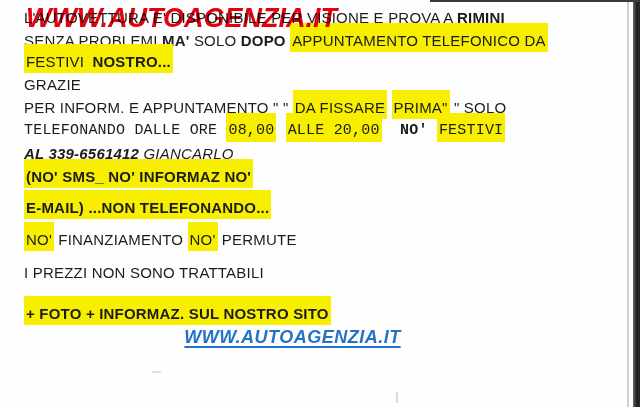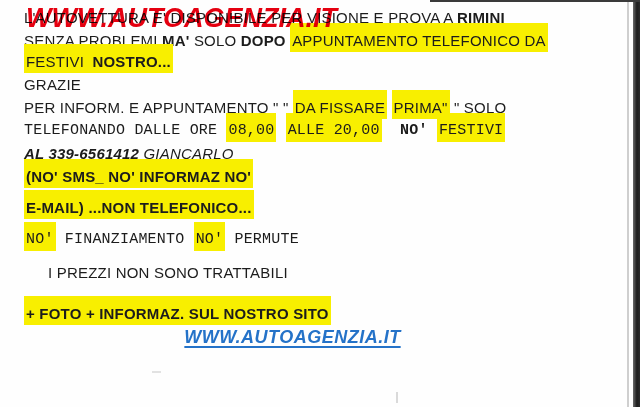--- a/index.html
+++ b/index.html
@@ -27,22 +27,22 @@
 
   .line-1  { top: 6px; }
   .line-2  { top: 29px; }
   .line-3  { top: 50px; }
   .line-4  { top: 73px; }
   .line-5  { top: 96px; }
   .line-6  { top: 119px; font-family: Liberation Mono, monospace; }
   .line-7  { top: 142px; font-style: italic; }
   .line-8  { top: 165px; }
   .line-9  { top: 196px; }
-  .line-10 { top: 228px; font-family: Liberation Mono, monospace; }
-  .line-11 { top: 261px; margin-left: 24px; }
+  .line-10 { top: 228px; }
+  .line-11 { top: 261px; }
   .line-12 { top: 294px; margin-top: 8px; }
 
   
   .watermark {
     position: absolute;
     left: 26px; top: 3px;
     font-size: 27px;
     font-weight: bold;
     font-style: italic;
     color: #e60010;
@@ -106,21 +106,21 @@
 
   <div id="lines-container">
       <div class="line line-1"><span>L'AUTOVETTURA E' DISPONIBILE PER VISIONE E PROVA A </span><span class="b">RIMINI</span></div>
       <div class="line line-2"><span>SENZA PROBLEMI </span><span class="b">MA'</span><span> SOLO </span><span class="b">DOPO</span><span> </span><span class="hl">APPUNTAMENTO TELEFONICO DA</span></div>
       <div class="line line-3"><span class="hl">FESTIVI </span><span class="b hl">NOSTRO...</span></div>
       <div class="line line-4"><span>GRAZIE</span></div>
       <div class="line line-5"><span>PER INFORM. E APPUNTAMENTO " " </span><span class="hl">DA FISSARE</span><span> </span><span class="hl">PRIMA"</span><span> " SOLO</span></div>
       <div class="line line-6"><span>TELEFONANDO DALLE ORE </span><span class="hl">08,00</span><span> </span><span class="hl">ALLE 20,00</span><span>  </span><span class="b">NO'</span><span> </span><span class="hl">FESTIVI</span></div>
       <div class="line line-7"><span class="b">AL 339-6561412</span><span> GIANCARLO</span></div>
       <div class="line line-8"><span class="b hl">(NO' SMS_ NO' INFORMAZ NO'</span></div>
-      <div class="line line-9"><span class="b hl">E-MAIL) ...NON TELEFONICO...</span></div>
+      <div class="line line-9"><span class="b hl">E-MAIL) ...NON TELEFONANDO...</span></div>
       <div class="line line-10"><span class="hl">NO'</span><span> FINANZIAMENTO </span><span class="hl">NO'</span><span> PERMUTE</span></div>
       <div class="line line-11"><span>I PREZZI NON SONO TRATTABILI</span></div>
       <div class="line line-12"><span class="b hl">+ FOTO + INFORMAZ. SUL NOSTRO SITO</span></div>
     </div>
 
   <div class="site-link-row">
     <span class="site-link">WWW.AUTOAGENZIA.IT</span>
   </div>
 
   <div class="edge-gray"></div>

